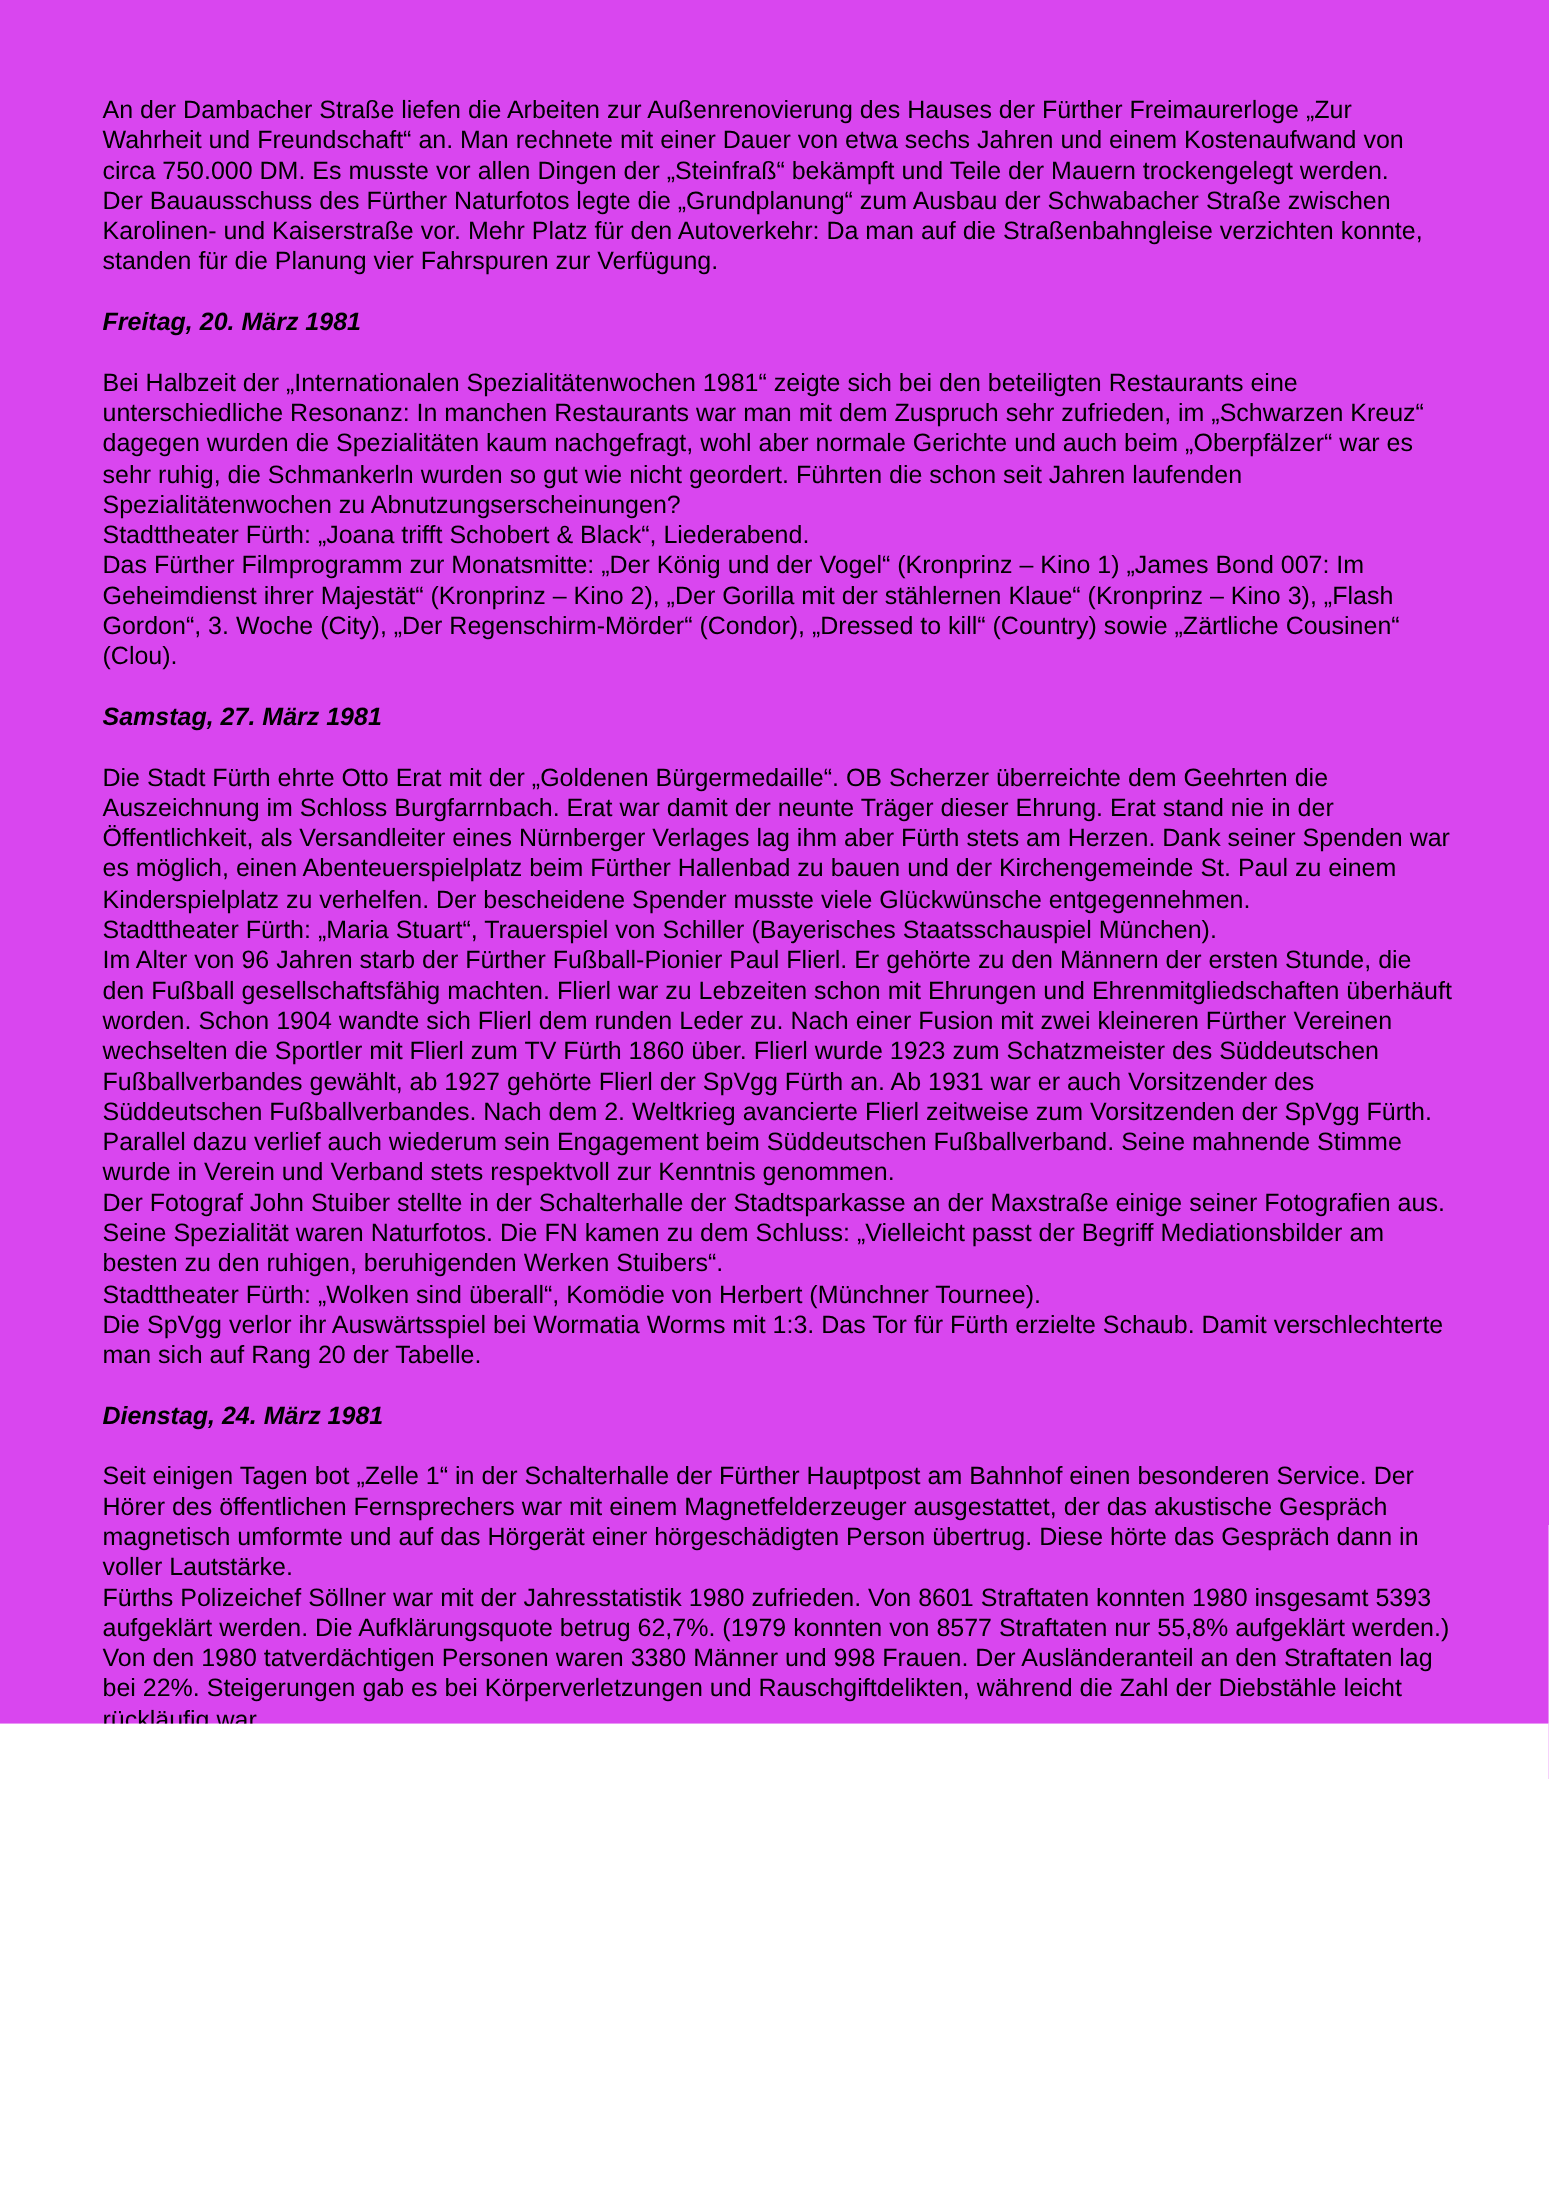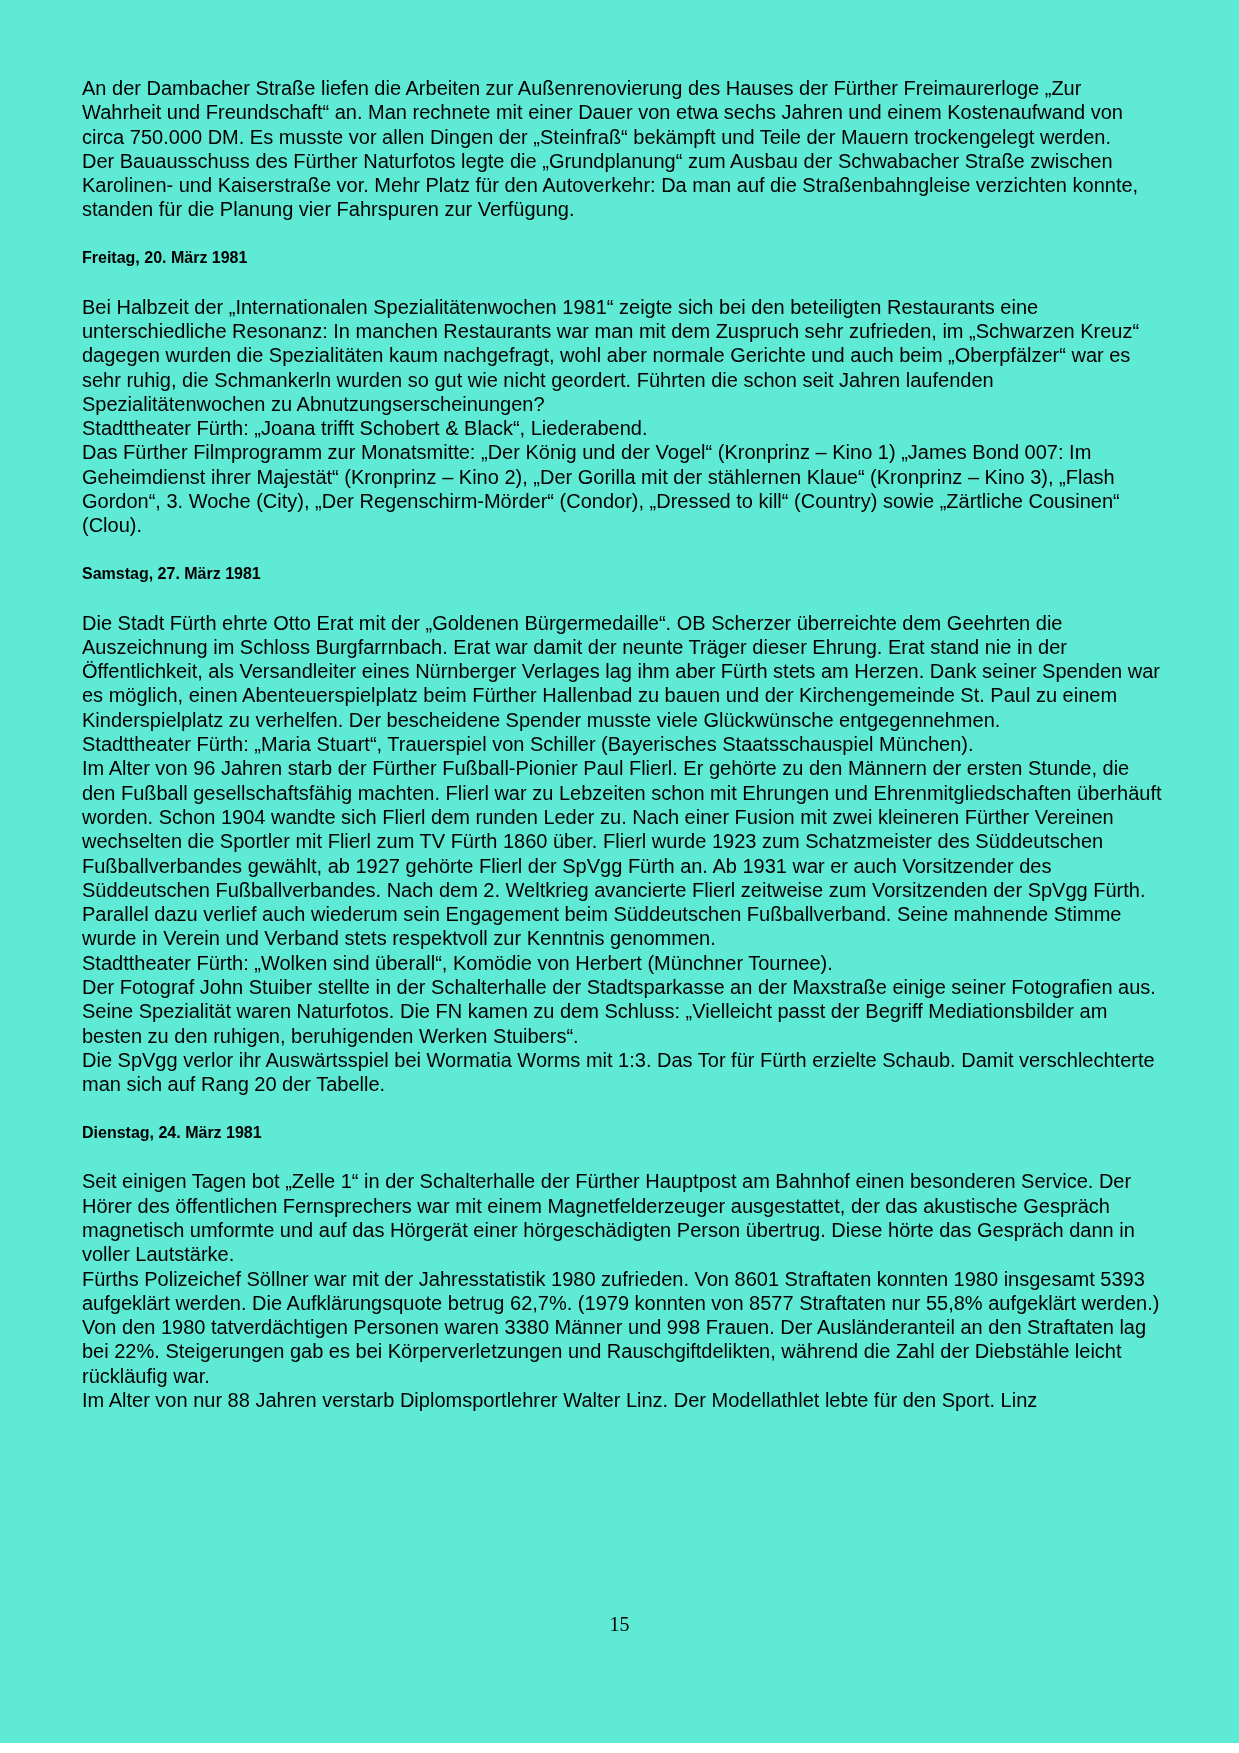--- a/index.html
+++ b/index.html
@@ -3,45 +3,46 @@
 <meta charset="utf-8">
 <style>
   html, body {
     margin: 0;
     padding: 0;
     background: #ffffff;
   }
   .page {
     position: relative;
     width: 1239px;
-    height: 1743px;
-    background: #5eead4;
+    height: 1379px;
+    background: #d946ef;
     color: #000000;
     font-family: "Liberation Sans", sans-serif;
     font-size: 20px;
     line-height: 24.3px;
     overflow: hidden;
   }
   .content {
     position: absolute;
     left: 82px;
     top: 76px;
     width: 1080px;
   }
   .para {
     margin: 0;
     padding: 0;
     text-align: left;
   }
   .heading {
     margin: 24.3px 0;
     padding: 0;
-    font-size: 16px;
+    font-size: 20px;
     font-weight: bold;
     line-height: 24.3px;
+    font-style: italic;
   }
   section {
     margin: 0;
     padding: 0;
   }
   .page-number {
     position: absolute;
     top: 1612px;
     left: 0;
     width: 100%;
@@ -68,22 +69,22 @@
     </section>
 
     <section>
       <h2 class="heading">Samstag, 27. März 1981</h2>
       <p class="para">Die Stadt Fürth ehrte Otto Erat mit der „Goldenen Bürgermedaille“. OB Scherzer überreichte dem Geehrten die Auszeichnung im Schloss Burgfarrnbach. Erat war damit der neunte Träger dieser Ehrung. Erat stand nie in der Öffentlichkeit, als Versandleiter eines Nürnberger Verlages lag ihm aber Fürth stets am Herzen. Dank seiner Spenden war es möglich, einen Abenteuerspielplatz beim Fürther Hallenbad zu bauen und der Kirchengemeinde St. Paul zu einem Kinderspielplatz zu verhelfen. Der bescheidene Spender musste viele Glückwünsche entgegennehmen.</p>
       <p class="para">Stadttheater Fürth: „Maria Stuart“, Trauerspiel von Schiller (Bayerisches Staatsschauspiel München).</p>
     </section>
 
     <section>
       <p class="para">Im Alter von 96 Jahren starb der Fürther Fußball-Pionier Paul Flierl. Er gehörte zu den Männern der ersten Stunde, die den Fußball gesellschaftsfähig machten. Flierl war zu Lebzeiten schon mit Ehrungen und Ehrenmitgliedschaften überhäuft worden. Schon 1904 wandte sich Flierl dem runden Leder zu. Nach einer Fusion mit zwei kleineren Fürther Vereinen wechselten die Sportler mit Flierl zum TV Fürth 1860 über. Flierl wurde 1923 zum Schatzmeister des Süddeutschen Fußballverbandes gewählt, ab 1927 gehörte Flierl der SpVgg Fürth an. Ab 1931 war er auch Vorsitzender des Süddeutschen Fußballverbandes. Nach dem 2. Weltkrieg avancierte Flierl zeitweise zum Vorsitzenden der SpVgg Fürth. Parallel dazu verlief auch wiederum sein Engagement beim Süddeutschen Fußballverband. Seine mahnende Stimme wurde in Verein und Verband stets respektvoll zur Kenntnis genommen.</p>
+      <p class="para">Der Fotograf John Stuiber stellte in der Schalterhalle der Stadtsparkasse an der Maxstraße einige seiner Fotografien aus. Seine Spezialität waren Naturfotos. Die FN kamen zu dem Schluss: „Vielleicht passt der Begriff Mediationsbilder am besten zu den ruhigen, beruhigenden Werken Stuibers“.</p>
       <p class="para">Stadttheater Fürth: „Wolken sind überall“, Komödie von Herbert (Münchner Tournee).</p>
-      <p class="para">Der Fotograf John Stuiber stellte in der Schalterhalle der Stadtsparkasse an der Maxstraße einige seiner Fotografien aus. Seine Spezialität waren Naturfotos. Die FN kamen zu dem Schluss: „Vielleicht passt der Begriff Mediationsbilder am besten zu den ruhigen, beruhigenden Werken Stuibers“.</p>
       <p class="para">Die SpVgg verlor ihr Auswärtsspiel bei Wormatia Worms mit 1:3. Das Tor für Fürth erzielte Schaub. Damit verschlechterte man sich auf Rang 20 der Tabelle.</p>
     </section>
 
     <section>
       <h2 class="heading">Dienstag, 24. März 1981</h2>
       <p class="para">Seit einigen Tagen bot „Zelle 1“ in der Schalterhalle der Fürther Hauptpost am Bahnhof einen besonderen Service. Der Hörer des öffentlichen Fernsprechers war mit einem Magnetfelderzeuger ausgestattet, der das akustische Gespräch magnetisch umformte und auf das Hörgerät einer hörgeschädigten Person übertrug. Diese hörte das Gespräch dann in voller Lautstärke.</p>
       <p class="para">Fürths Polizeichef Söllner war mit der Jahresstatistik 1980 zufrieden. Von 8601 Straftaten konnten 1980 insgesamt 5393 aufgeklärt werden. Die Aufklärungsquote betrug 62,7%. (1979 konnten von 8577 Straftaten nur 55,8% aufgeklärt werden.) Von den 1980 tatverdächtigen Personen waren 3380 Männer und 998 Frauen. Der Ausländeranteil an den Straftaten lag bei 22%. Steigerungen gab es bei Körperverletzungen und Rauschgiftdelikten, während die Zahl der Diebstähle leicht rückläufig war.</p>
       <p class="para">Im Alter von nur 88 Jahren verstarb Diplomsportlehrer Walter Linz. Der Modellathlet lebte für den Sport. Linz</p>
     </section>
 

